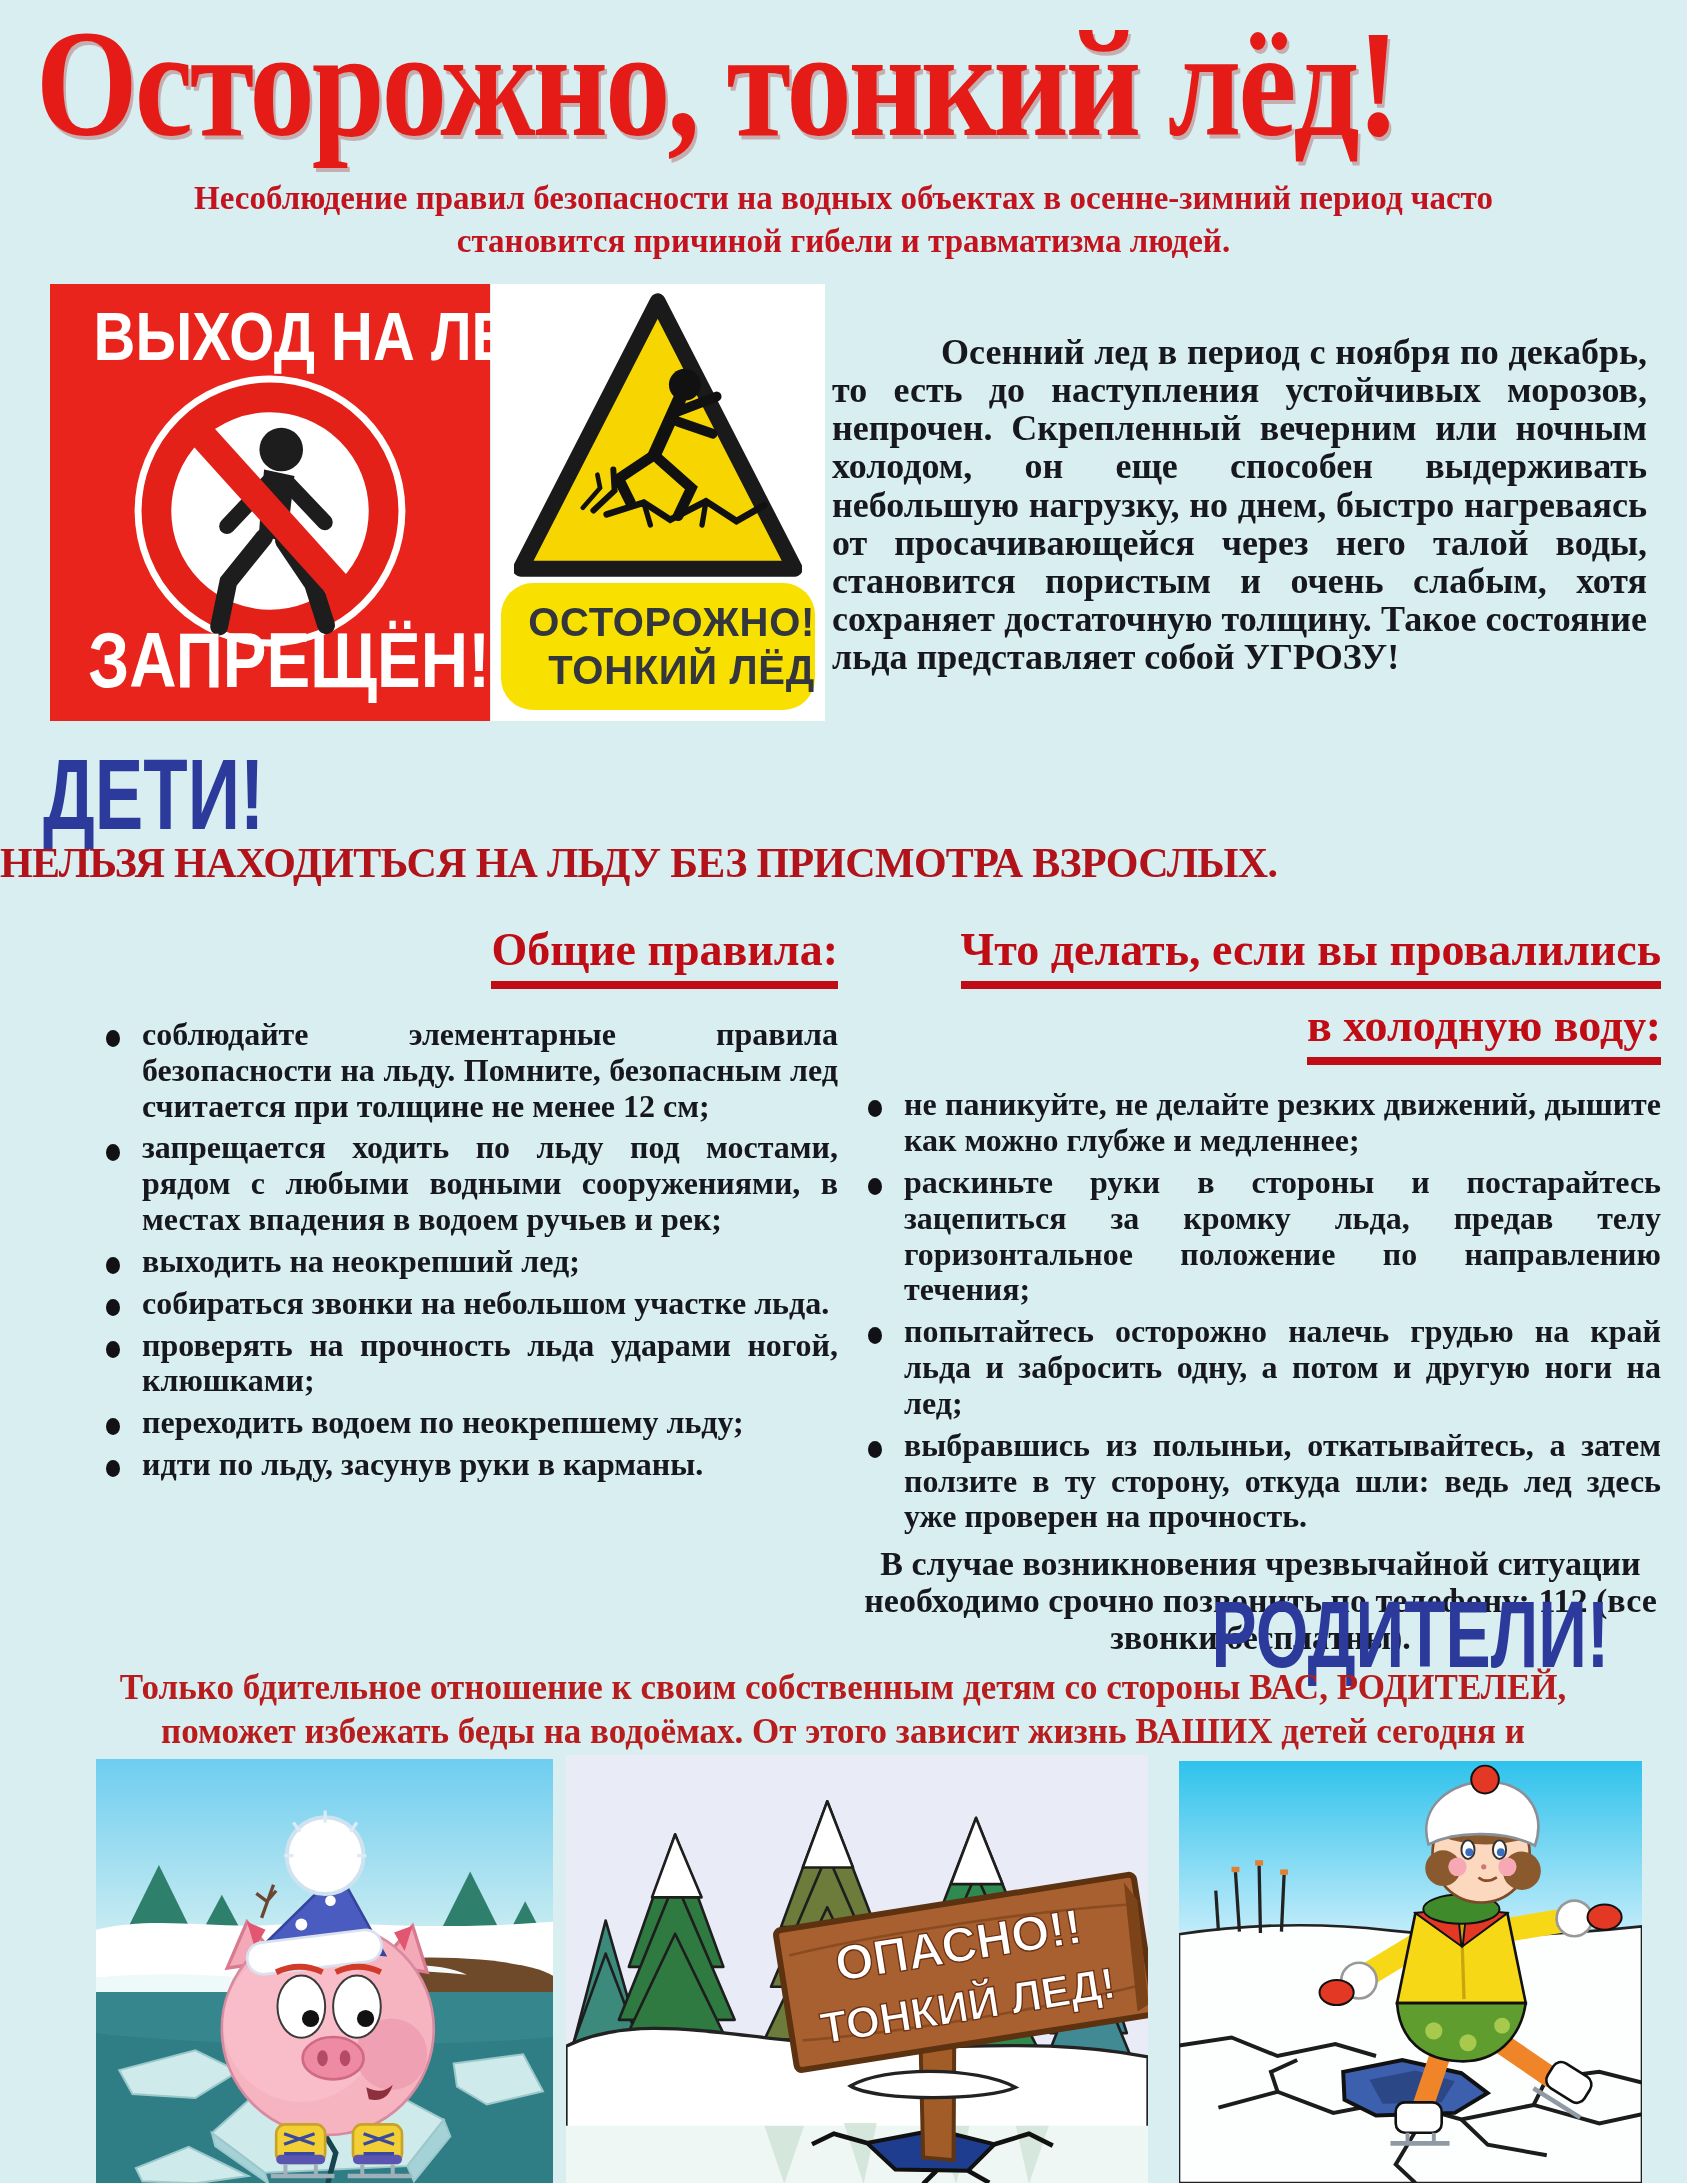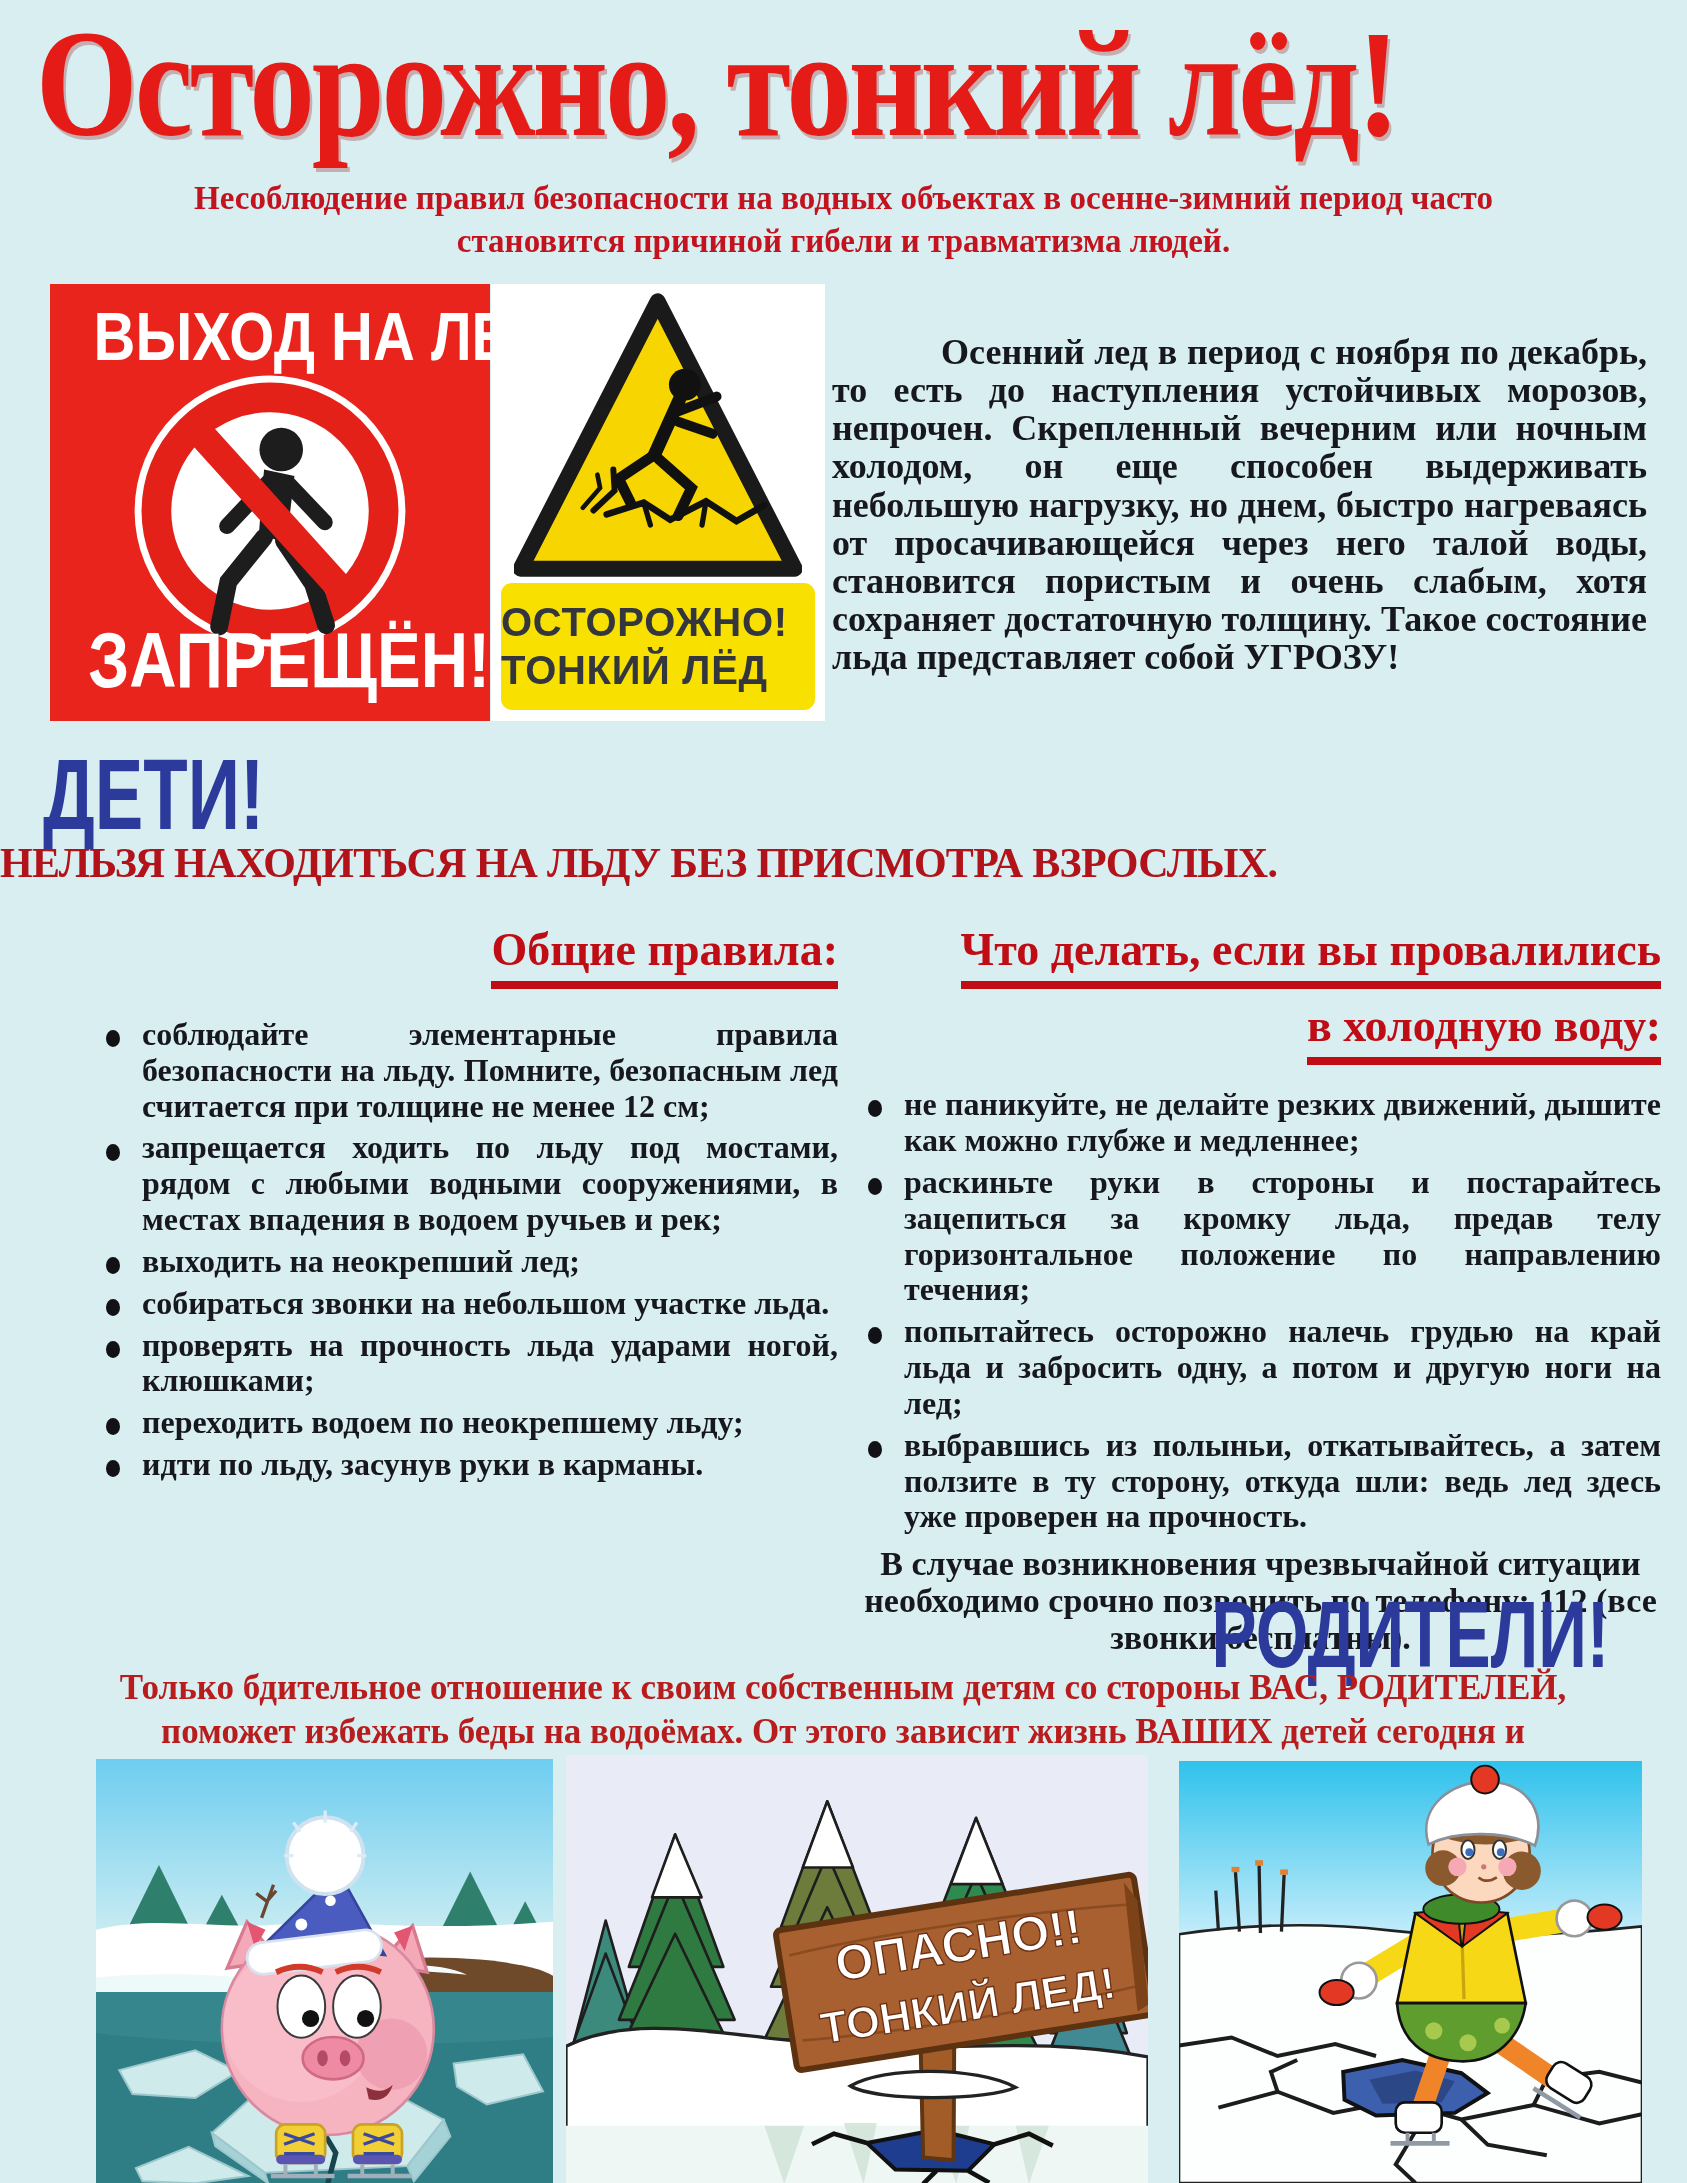--- a/index.html
+++ b/index.html
@@ -22,21 +22,21 @@
     line-height:1.3;color:var(--crimson);}
 
   .sign-left{left:50px;top:284px;width:440px;height:437px;background:var(--sign-red);}
   .sign-left-text{position:absolute;left:0;width:100%;text-align:center;color:#fff;font-weight:bold;
     font-family:"Liberation Sans","DejaVu Sans",sans-serif;white-space:nowrap;}
   .sign-left-top{top:13.2px;font-size:69px;}
   .sign-left-bottom{bottom:14.6px;font-size:78px;}
   .sign-left-text span{display:inline-block;transform:scaleX(0.84);transform-origin:center;}
   .sign-right{left:491px;top:284px;width:334px;height:437px;background:#ffffff;}
   .plate{position:absolute;left:10px;top:299px;width:314px;height:127px;background:var(--plate-yellow);
-    border-radius:11px;display:flex;flex-direction:column;justify-content:center;align-items:flex-start;}
+    border-radius:32px;display:flex;flex-direction:column;justify-content:center;align-items:flex-end;}
   .plate div{font-family:"Liberation Sans","DejaVu Sans",sans-serif;font-weight:bold;font-size:40px;
     line-height:1.18;color:#33373d;letter-spacing:0.7px;white-space:nowrap;}
 
   .intro{left:832px;top:333px;width:815px;font-weight:bold;font-size:36px;line-height:1.06;
     color:var(--text-dark);text-align:justify;text-indent:109px;}
 
   .deti{top:744px;left:0;width:100%;text-align:left;color:var(--heading-blue);
     font-family:"Liberation Sans","DejaVu Sans",sans-serif;font-weight:bold;font-size:101px;line-height:1;}
   .big-warning{top:839px;left:0;width:100%;text-align:left;font-weight:bold;font-size:42px;
     color:#b2131a;white-space:nowrap;letter-spacing:-0.7px;}

